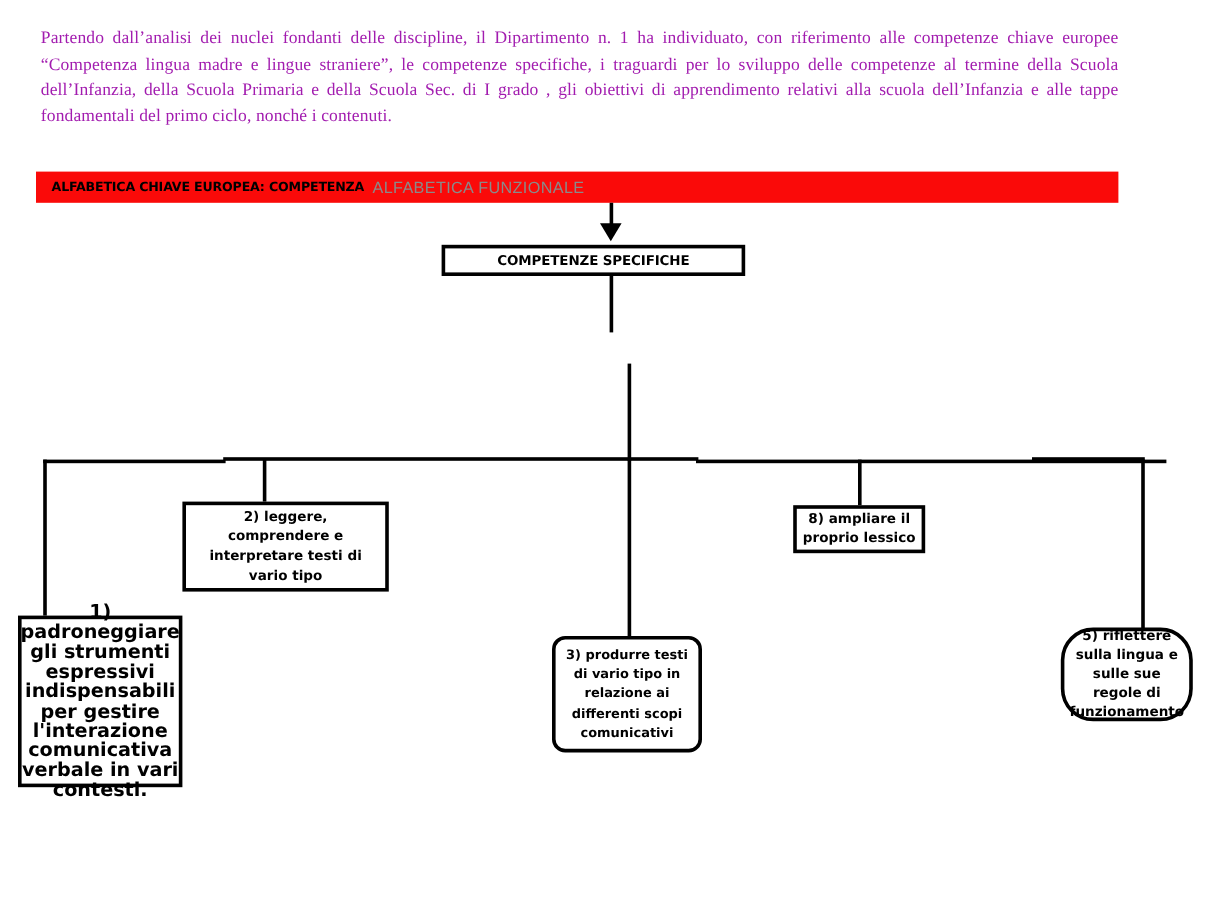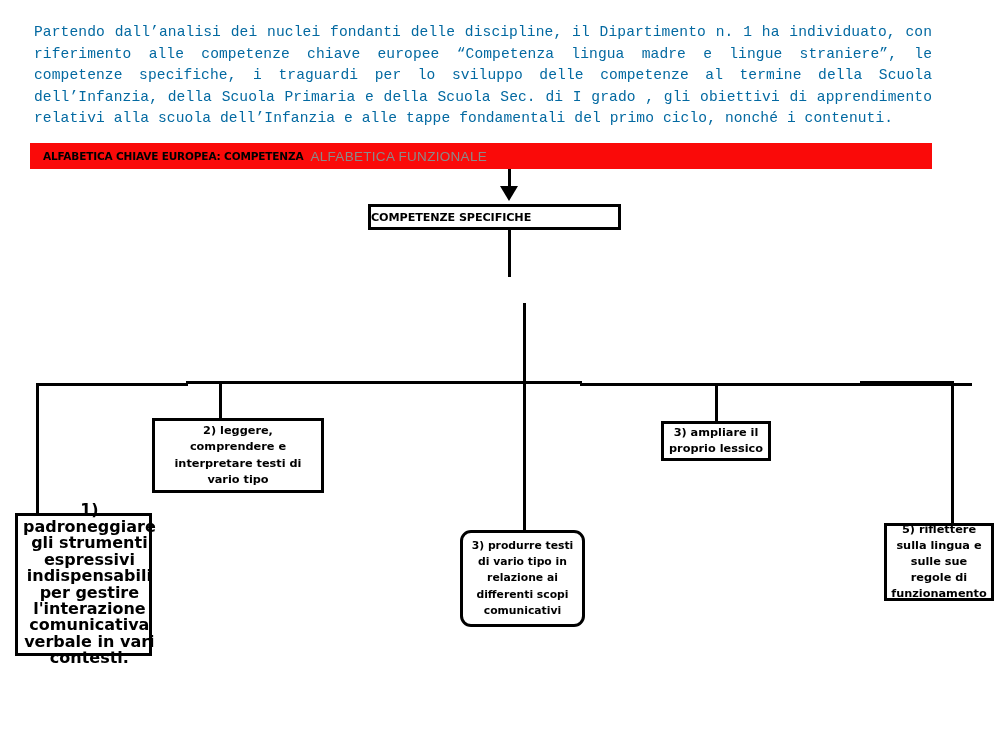--- a/index.html
+++ b/index.html
@@ -19,26 +19,26 @@
     overflow: hidden;
     background: #ffffff;
   }
 
   
   #intro {
     position: absolute;
     left: 34px;
     top: 22px;
     width: 898px;
-    font-family: Liberation Mono, monospace;
+    font-family: Liberation Serif, serif;
     font-size: 14.6px;
     line-height: 21.5px;
     text-align: justify;
     letter-spacing: 0.1px;
-    color: #0369a1;
+    color: #a21caf;
   }
 
   
   #banner {
     position: absolute;
     left: 30px;
     top: 143px;
     width: 902px;
     height: 26px;
     background: #FA0A09;
@@ -69,21 +69,21 @@
   }
 
   
   .nbox {
     position: absolute;
     box-sizing: border-box;
     border: 3px solid #000000;
     background: #ffffff;
     display: flex;
     align-items: center;
-    justify-content: flex-start;
+    justify-content: center;
     text-align: center;
     font-family: "DejaVu Sans", sans-serif;
     font-weight: bold;
     color: #000000;
   }
 
   #box-specifiche {
     left: 368px; top: 204px; width: 253px; height: 26px;
     font-size: 11.2px;
     letter-spacing: -0.1px;
@@ -117,21 +117,21 @@
   #box-3 {
     left: 460px; top: 530px; width: 125px; height: 97px;
     font-size: 10.8px; line-height: 16.2px; padding: 0 4px; border-radius: 11px;
   }
   #box-4 {
     left: 661px; top: 421px; width: 110px; height: 40px;
     font-size: 11.3px; line-height: 16.4px; padding: 0 4px;
   }
   #box-5 {
     left: 884px; top: 523px; width: 110px; height: 78px;
-    font-size: 11.3px; line-height: 16.2px; padding: 0 3px;
+    font-size: 11.3px; line-height: 16.2px; padding: 0 3px; border-radius: 27px;
   }
 
   
   .ln {
     position: absolute;
     background: #000000;
   }
 
   
   #arrow-shaft { left: 508px; top: 169px; width: 3px; height: 21px; }
@@ -206,20 +206,20 @@
 
   <div class="nbox" id="box-2">
     <span>2) leggere, comprendere e interpretare testi di vario tipo</span>
   </div>
 
   <div class="nbox" id="box-3">
     <span>3) produrre testi di vario tipo in relazione ai differenti scopi comunicativi</span>
   </div>
 
   <div class="nbox" id="box-4">
-    <span>3) ampliare il proprio lessico</span>
+    <span>8) ampliare il proprio lessico</span>
   </div>
 
   <div class="nbox" id="box-5">
     <span>5) riflettere sulla lingua e sulle sue regole di funzionamento</span>
   </div>
 
 </div>
 
 </body></html>

